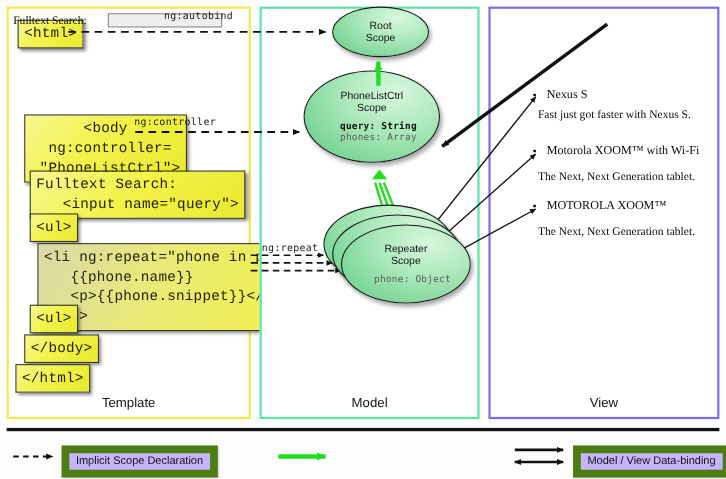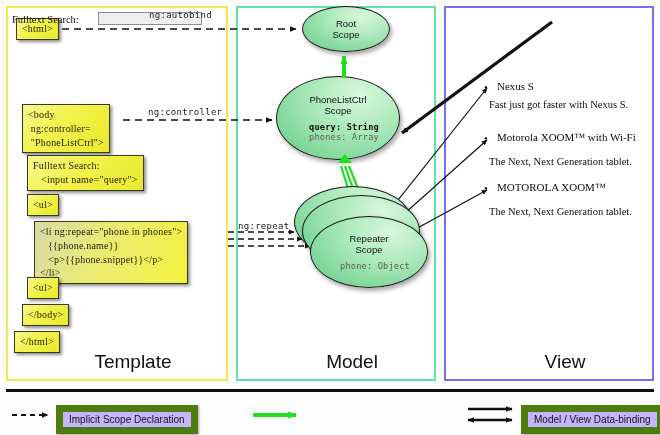--- a/index.html
+++ b/index.html
@@ -8,27 +8,27 @@
 
   #canvas{position:relative;width:660px;height:435px;background:#fdfdfd;}
 
   
   .col{position:absolute;top:6px;height:375px;background:#fff;box-sizing:border-box;}
   #col-template{left:6px;width:222px;border:2px solid #f2ea4c;}
   #col-model{left:236px;width:200px;border:2px solid #5fe3a8;}
   #col-view{left:444px;width:210px;border:2px solid #7b6ee8;}
 
   .col-label{position:absolute;bottom:6px;left:0;width:100%;text-align:center;
-             font-size:19px;color:#111;font-family:"Liberation Sans",sans-serif;padding-left:16px;}
+             font-size:12px;color:#111;font-family:"Liberation Sans",sans-serif;}
 
   
   .ybox{position:absolute;background:linear-gradient(135deg,#f7f78f 0%,#f2f24a 45%,#e9e92e 100%);
         border:1px solid #3a3a1a;
         box-shadow:2px 2px 3px rgba(0,0,0,.45);
-        font-family:Liberation Serif, serif;font-size:10px;color:#1d1d0a;
+        font-family:Liberation Mono, monospace;font-size:13px;color:#1d1d0a;
         padding:3px 5px;white-space:pre;line-height:1.38;letter-spacing:.2px;}
   .ybox.lit{background:linear-gradient(115deg,#d9d9a8 0%,#eaea78 40%,#f2f23d 100%);}
 
   
   .ell{position:absolute;border:1.6px solid #1b1b1b;border-radius:50%;
        background:radial-gradient(ellipse at 68% 22%,#d8f7dd 0%,#aeeabd 38%,#7fd79a 75%,#6cc78a 100%);
        box-shadow:2px 3px 4px rgba(0,0,0,.35);
        display:flex;flex-direction:column;align-items:center;justify-content:center;
        text-align:center;font-size:9.5px;color:#111;box-sizing:border-box;}
   .ell .t{line-height:1.18;}
@@ -65,21 +65,21 @@
 <body>
 
 <div id="canvas">
 
   <div class="col" id="col-template">
     <div class="col-label">Template</div>
   </div>
 
   <div class="ybox" style="left:16px;top:18px;">&lt;html&gt;</div>
 
-  <div class="ybox" style="left:22px;top:104px;">&lt;body
+  <div class="ybox" style="left:22px;top:104px;text-align:center;">&lt;body
  ng:controller=
  "PhoneListCtrl"&gt;</div>
 
   <div class="ybox" style="left:27px;top:155px;">Fulltext Search:
    &lt;input name="query"&gt;</div>
 
   <div class="ybox" style="left:27px;top:194px;">&lt;ul&gt;</div>
 
   <div class="ybox lit" style="left:34px;top:221px;">&lt;li ng:repeat="phone in phones"&gt;
    {{phone.name}}
@@ -94,31 +94,31 @@
 
   <div class="col" id="col-model">
     <div class="col-label">Model</div>
   </div>
 
   <div class="ell" style="left:302px;top:6px;width:88px;height:46px;justify-content:center;">
     <div class="t">Root</div>
     <div class="t">Scope</div>
   </div>
 
-  <div class="ell" style="left:276px;top:76px;width:124px;height:84px;">
+  <div class="ell" style="left:276px;top:64px;width:124px;height:84px;">
     <div class="t">PhoneListCtrl</div>
     <div class="t">Scope</div>
     <div class="gap"></div>
     <div class="mono bold">query: String</div>
     <div class="mono dim">phones: Array</div>
   </div>
 
   <div class="ell" style="left:294px;top:186px;width:118px;height:72px;z-index:1;"></div>
   <div class="ell" style="left:302px;top:195px;width:118px;height:72px;z-index:2;"></div>
-  <div class="ell" style="left:310px;top:216px;width:118px;height:72px;z-index:3;">
+  <div class="ell" style="left:310px;top:204px;width:118px;height:72px;z-index:3;">
     <div class="t">Repeater</div>
     <div class="t">Scope</div>
     <div class="gap"></div>
     <div class="mono dim">phone: Object</div>
   </div>
 
   <div class="col" id="col-view">
     <div class="col-label">View</div>
   </div>
 
@@ -137,21 +137,21 @@
   </div>
   <div class="view-txt snippet" style="left:489px;top:156px;">The Next, Next Generation tablet.</div>
 
   <div class="view-txt bullet" style="left:497px;top:181px;">
     <span class="dot">•</span>
     <span>MOTOROLA XOOM™</span>
   </div>
   <div class="view-txt snippet" style="left:489px;top:206px;">The Next, Next Generation tablet.</div>
 
   <div class="edge-lbl" style="left:149px;top:10px;">ng:autobind</div>
-  <div class="edge-lbl" style="left:148px;top:107px;">ng:controller</div>
+  <div class="edge-lbl" style="left:122px;top:107px;">ng:controller</div>
   <div class="edge-lbl" style="left:238px;top:221px;">ng:repeat</div>
 
   <svg id="overlay">
     <defs>
       <marker id="ah-blk" markerWidth="7" markerHeight="7" refX="6" refY="3.2" orient="auto" markerUnits="userSpaceOnUse">
         <path d="M0,0.4 L6.6,3.2 L0,6 z" fill="#111"></path>
       </marker>
       <marker id="ah-blk-s" markerWidth="6" markerHeight="6" refX="5.2" refY="2.8" orient="auto" markerUnits="userSpaceOnUse">
         <path d="M0,0.3 L5.6,2.8 L0,5.3 z" fill="#111"></path>
       </marker>

